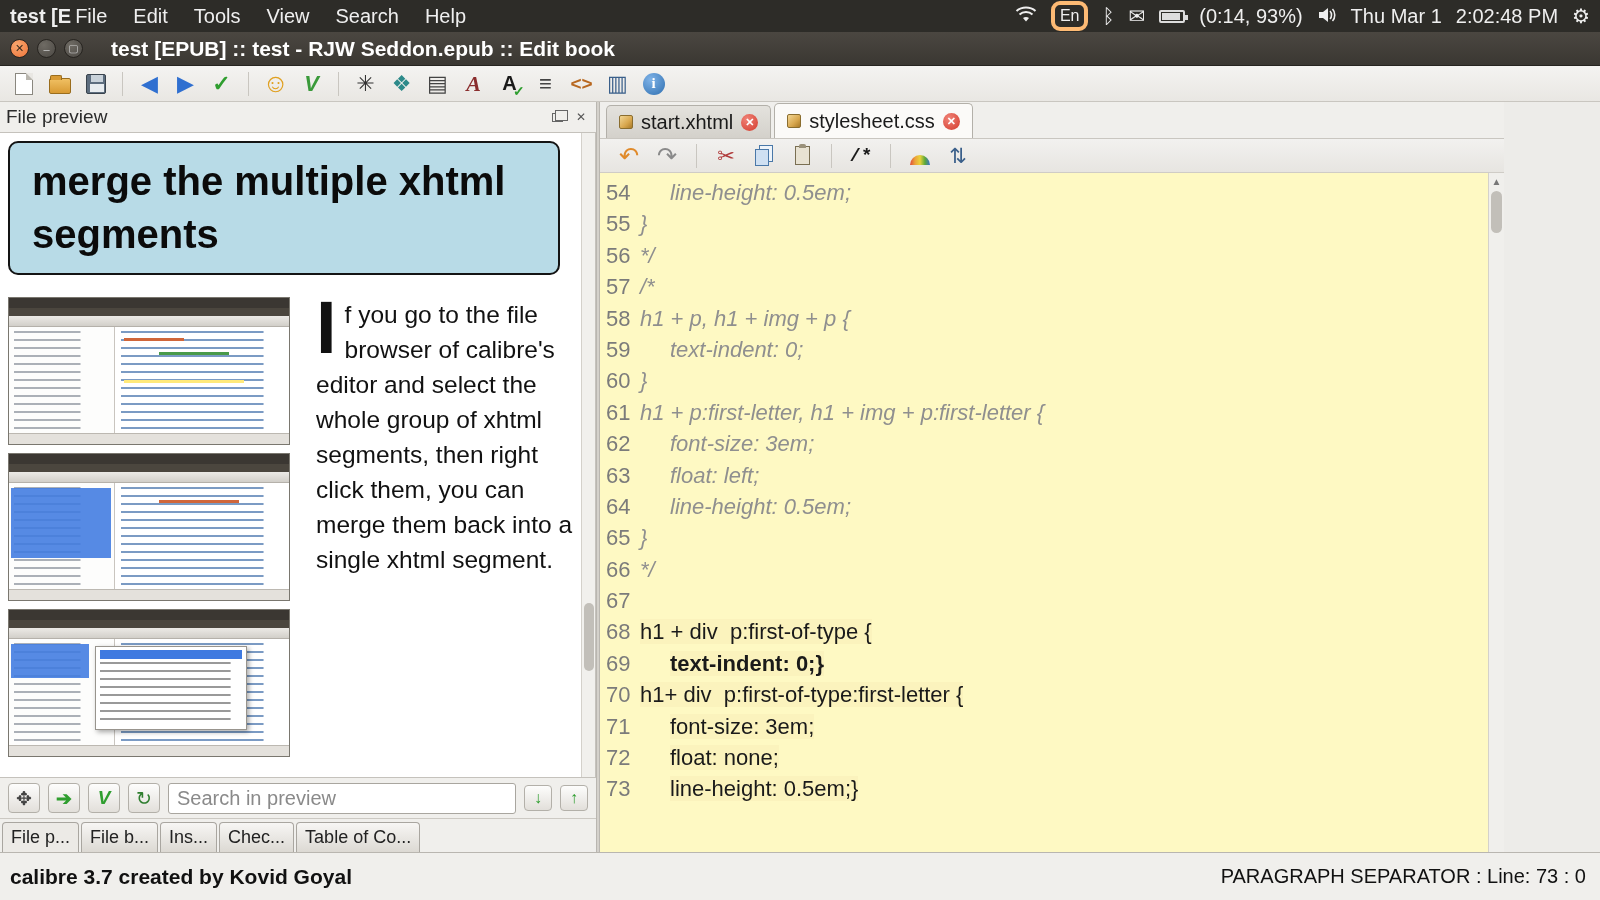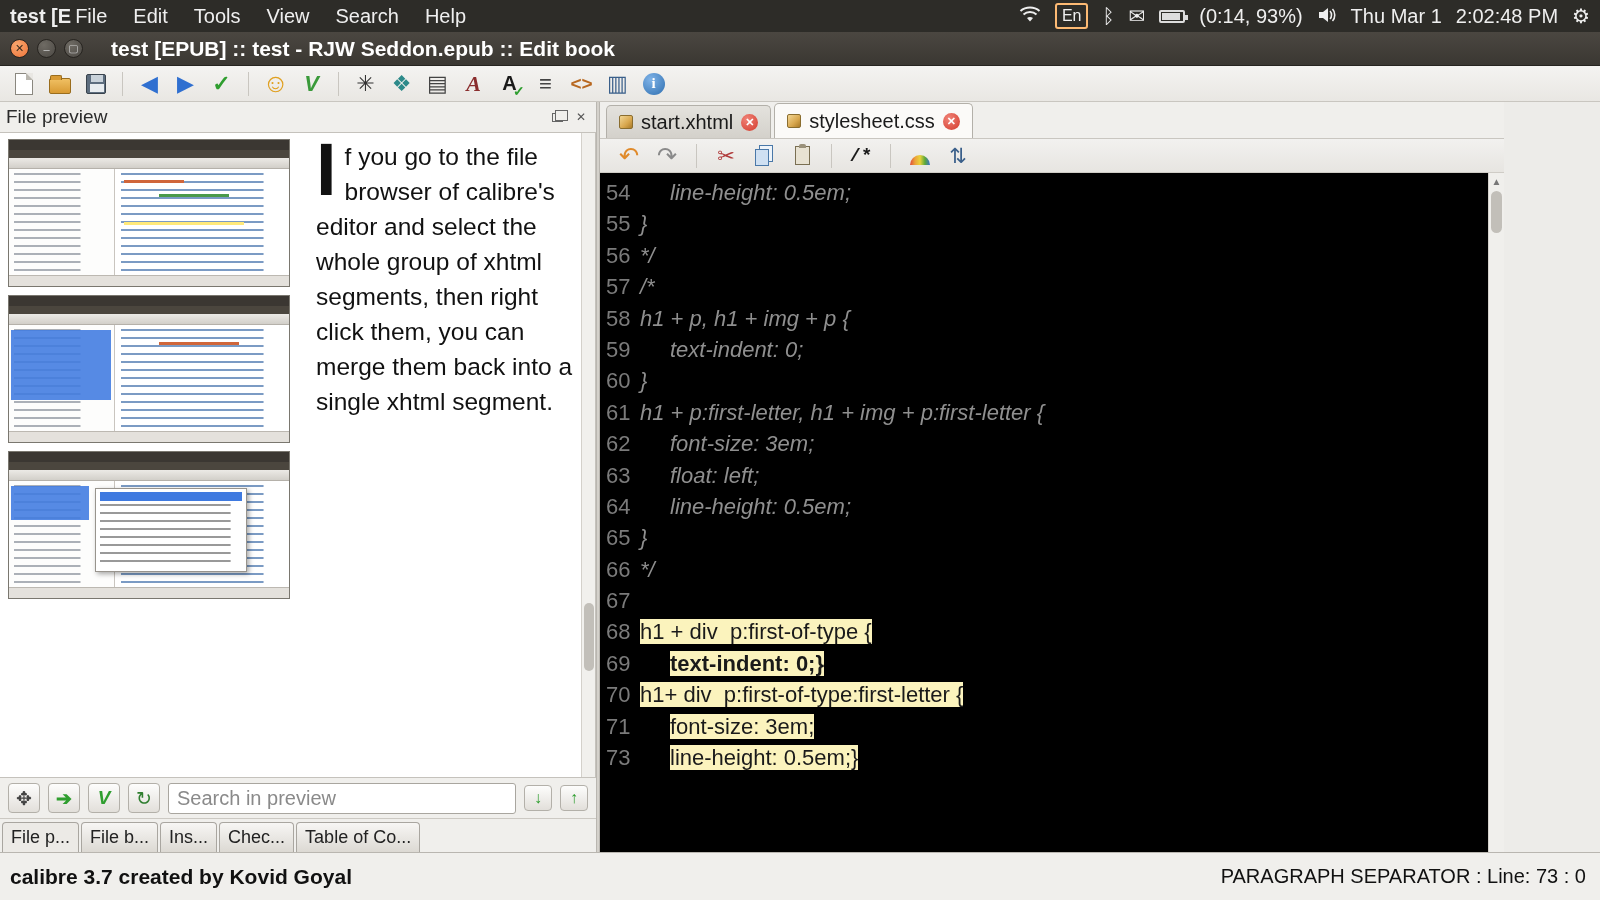--- a/index.html
+++ b/index.html
@@ -7,21 +7,21 @@
   body { font-family:"Liberation Sans", sans-serif; background:#edece9; position:relative; color:#1a1a1a; }
 
   
   #topbar { position:absolute; top:0; left:0; width:1600px; height:32px; background:#2d2c28;
             display:flex; align-items:center; color:#efefef; font-size:20px; padding:0 10px; z-index:30; }
   #topbar .wm-hint { font-weight:bold; margin-right:2px; white-space:nowrap; }
   #topbar .menus { display:flex; gap:26px; margin-left:2px; }
   #topbar .menus span { cursor:default; }
   #topbar .spacer { flex:1; }
   #topbar .tray { display:flex; align-items:center; gap:14px; font-size:20px; }
-  .kbd-box { border:2px solid #fdba74; border-radius:3px; padding:1px 5px; font-size:16px; line-height:20px; }
+  .kbd-box { border:4px solid #fdba74; border-radius:9px; padding:1px 5px; font-size:16px; line-height:20px; }
   .bat { width:26px; height:13px; border:2px solid #ddd; border-radius:2px; position:relative; background:#2d2c28; }
   .bat::after { content:""; position:absolute; right:-5px; top:3px; width:3px; height:5px; background:#ddd; }
   .bat .fill { position:absolute; left:1px; top:1px; bottom:1px; width:80%; background:#ddd; }
   .glyph { display:inline-block; text-align:center; }
 
   
   #titlebar { position:absolute; top:32px; left:0; width:1600px; height:34px;
               background:linear-gradient(#4b4741,#3a3732); display:flex; align-items:center;
               padding:0 10px; border-bottom:1px solid #262420; z-index:29; }
   .winbtn { width:19px; height:19px; border-radius:50%; margin-right:8px; border:1px solid #26231f;
@@ -122,21 +122,21 @@
 
   .editor-toolbar { height:34px; display:flex; align-items:center; gap:12px; padding:0 16px;
                     background:linear-gradient(#f2f1ef,#e7e5e1); border-bottom:1px solid #cfccc6; }
   .eicon { width:26px; height:26px; display:flex; align-items:center; justify-content:center; font-size:21px; cursor:default; }
   .ic-copy { width:14px; height:17px; background:#cfe0f2; border:1px solid #4a78a8; box-shadow:4px -4px 0 -1px #eef4fa, 4px -4px 0 0 #4a78a8; margin:4px 0 0 -4px; }
   .ic-paste { width:15px; height:19px; background:#e8e2d2; border:1px solid #7a6f52; position:relative; }
   .ic-paste::before { content:""; position:absolute; top:-3px; left:3px; width:7px; height:4px; background:#9a917a; border-radius:2px 2px 0 0; }
   .ic-brush { width:20px; height:10px; border-radius:10px 10px 0 0; background:linear-gradient(90deg,#e04a3a,#eba23a,#ead23a,#5aa83a,#3a6fd0); margin-top:8px; }
   .cmt-btn { font-weight:bold; font-size:19px; font-family:"Liberation Mono", monospace; }
 
-  .code-area { flex:1; position:relative; overflow:hidden; background:#000000; padding-top:4px; }
+  .code-area { flex:1; position:relative; overflow:hidden; background:#fef9c3; padding-top:4px; }
   .crow { display:flex; height:31.4px; line-height:31.4px; font-size:22px; }
   .ln { width:40px; flex:none; padding-left:6px; color:#7b7b7b; }
   .ln.cur { color:#b8008a; font-weight:bold; }
   .ctext { white-space:pre; }
   .cmt { color:#8f8f8f; font-style:italic; }
   .hl { background:#fbf3bd; }
   .caret { display:inline-block; width:2px; height:24px; background:#222; vertical-align:middle; }
 
   .ed-scrollbar { position:absolute; top:0; right:0; width:16px; bottom:0; background:#f0efec; border-left:1px solid #d4d1cb; }
   .ed-sb-arrow { height:16px; display:flex; align-items:center; justify-content:center; font-size:10px; color:#777; }
@@ -233,20 +233,21 @@
     <div class="dock-header">
       <span>File preview</span>
       <span class="dh-spacer"></span>
       <span class="dh-btn">
           <span class="dh-undock"></span>
         </span>
       <span class="dh-btn">✕</span>
     </div>
 
     <div class="preview">
+      <div class="heading-box">merge the multiple xhtml segments</div>
 
       <div class="preview-body">
         <div class="thumb-col">
 
           <div class="thumb">
             <div class="t-tb"></div>
               <div class="t-mb"></div>
               <div class="t-tool"></div>
             <div class="t-body">
               <div class="t-files"></div>
@@ -421,20 +422,24 @@
           </div>
           <div class="crow">
             <span class="ln">70</span>
             <span class="ctext"><span class="hl">h1+ div  p:first-of-type:first-letter {</span></span>
           </div>
           <div class="crow">
             <span class="ln">71</span>
             <span class="ctext" style="padding-left: 30px;"><span class="hl">font-size: 3em;</span></span>
           </div>
           <div class="crow">
+            <span class="ln">72</span>
+            <span class="ctext" style="padding-left: 30px;"><span class="hl">float: none;</span></span>
+          </div>
+          <div class="crow">
             <span class="ln">73</span>
             <span class="ctext" style="padding-left: 30px;"><span class="hl">line-height: 0.5em;}</span></span>
           </div>
         </div>
       <div class="ed-scrollbar">
         <div class="ed-sb-arrow">▲</div>
         <div class="ed-thumb"></div>
       </div>
     </div>
   </section>

